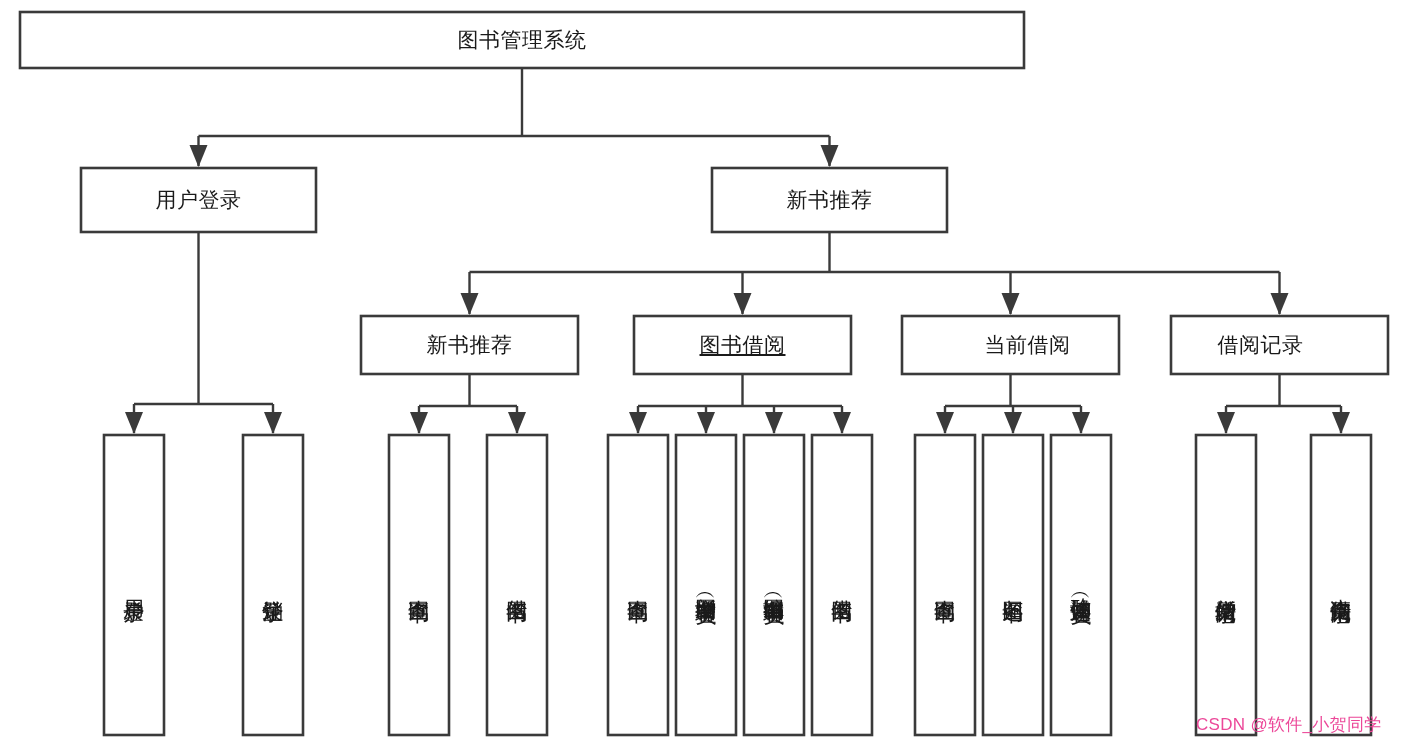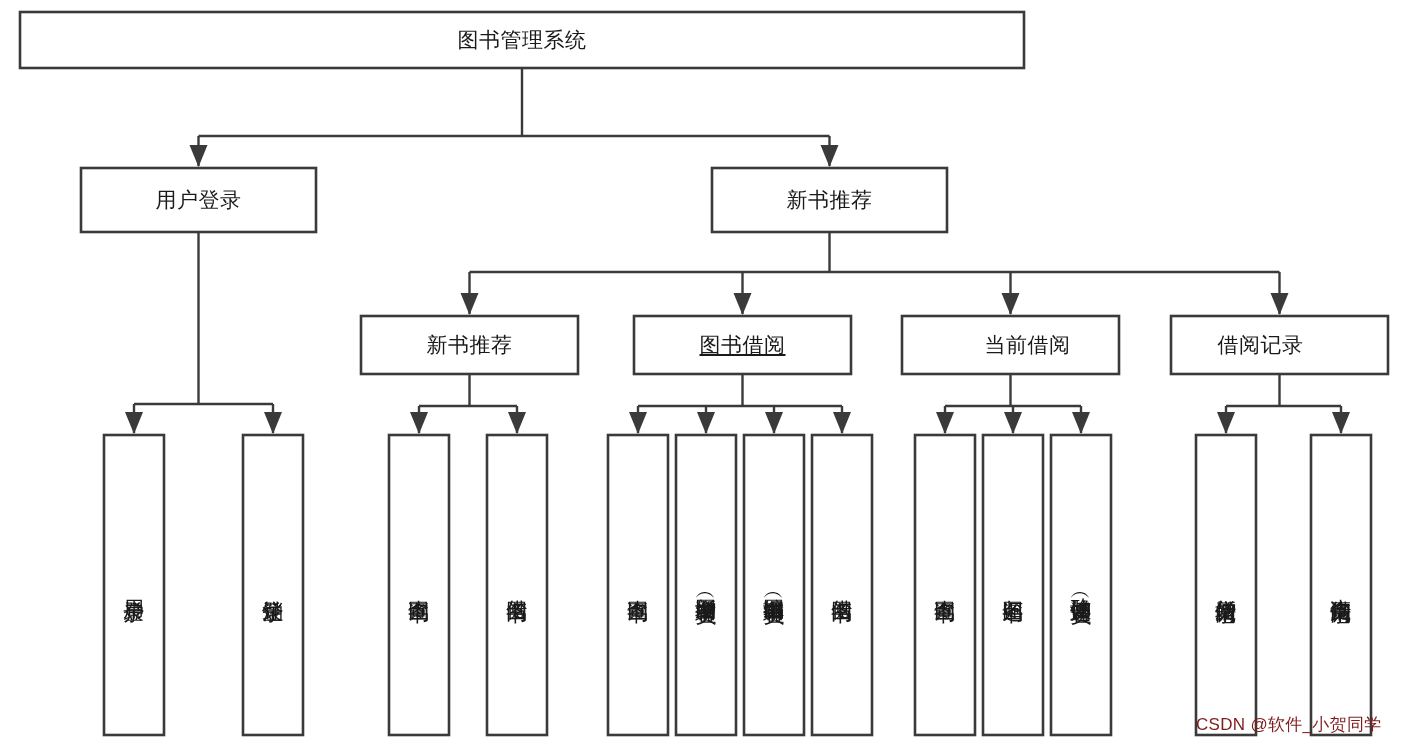--- a/index.html
+++ b/index.html
@@ -68,21 +68,21 @@
     text-orientation: upright;
     letter-spacing: 1px;
     text-align: center;
     pointer-events: none;
   }
   .watermark {
     position: absolute;
     left: 1196px;
     top: 713px;
     font-size: 17px;
-    color: #7f1d1d;
+    color: #ec4899;
     white-space: nowrap;
     letter-spacing: 0.3px;
     pointer-events: none;
   }
 </style>
 </head>
 <body>
 
 <div id="diagram-root">
 

